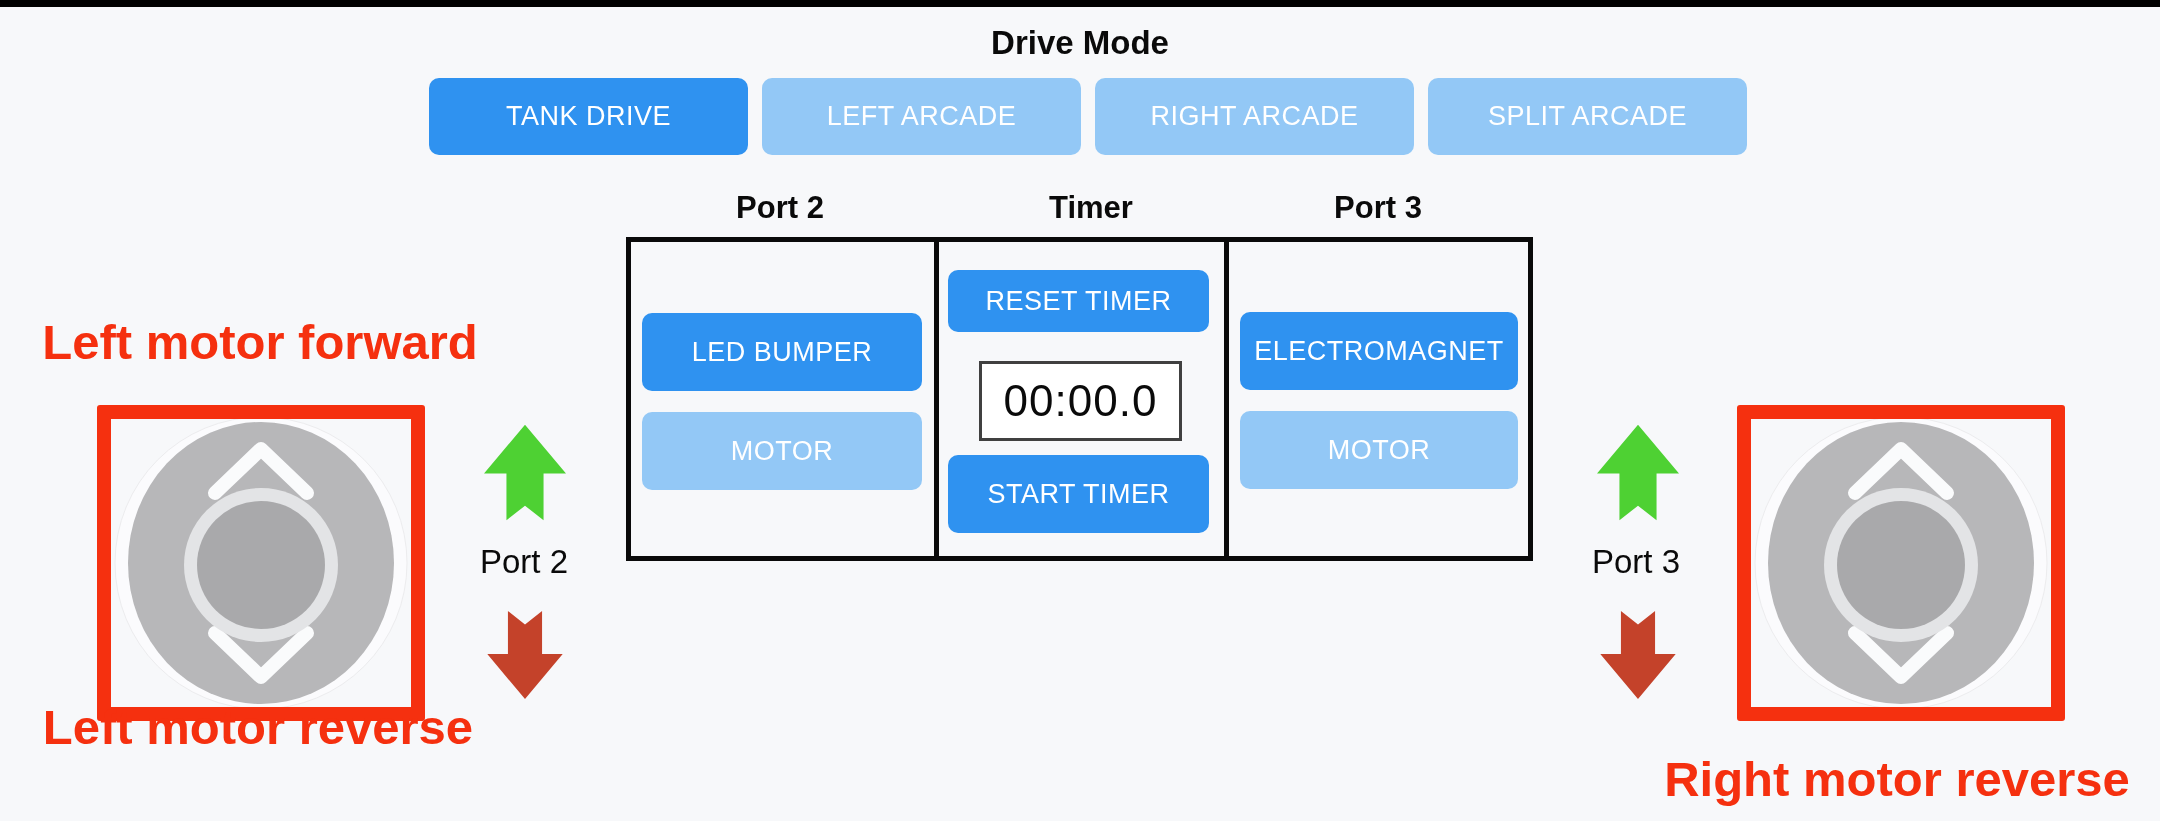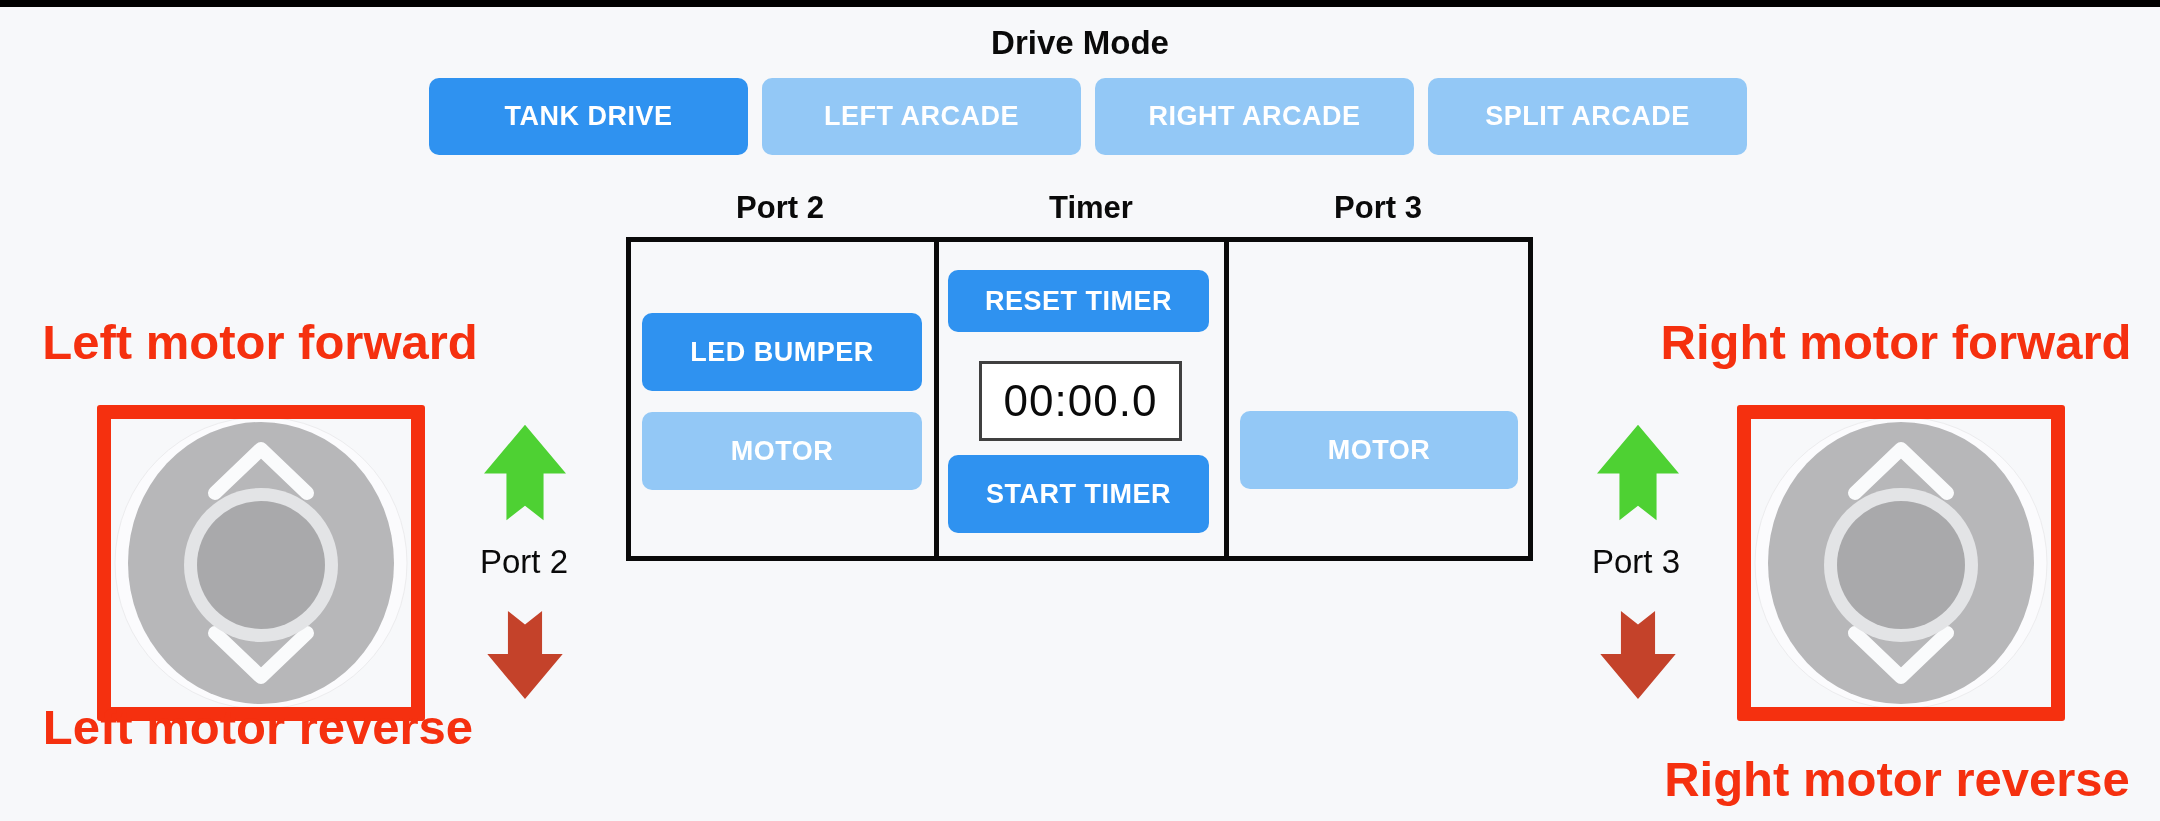--- a/index.html
+++ b/index.html
@@ -11,21 +11,21 @@
   .topbar{position:absolute;left:0;top:0;width:2160px;height:7px;background:var(--top_bar,#000);}
   .drive-title{
     position:absolute;left:1080px;top:24px;transform:translateX(-50%);
     font-size:33px;font-weight:bold;color:#0a0a0a;white-space:nowrap;
   }
   .drive-row{position:absolute;left:429px;top:78px;display:flex;gap:14px;}
   .btn{
     border:none;border-radius:10px;color:#ffffff;
     font-family:"Liberation Sans","DejaVu Sans",sans-serif;
     font-size:27px;display:flex;align-items:center;justify-content:center;
-    cursor:pointer;padding:0;letter-spacing:0.5px;font-weight:bold;
+    cursor:pointer;padding:0;letter-spacing:0.5px;
   }
   .drive-row .btn{width:319px;height:77px;}
   .btn.on{background:var(--active_blue,#2f92f0);}
   .btn.off{background:var(--inactive_blue,#93c8f6);}
   .sec-header{
     position:absolute;top:190px;transform:translateX(-50%);
     font-size:31px;font-weight:bold;color:#0a0a0a;white-space:nowrap;
   }
   .panel{
     position:absolute;left:626px;top:237px;width:907px;height:324px;
@@ -78,20 +78,21 @@
     <div class="divider" style="left:303px;"></div>
     <div class="divider" style="left:593px;"></div>
 
     <button class="btn on" style="left:11px;top:71px;width:280px;height:78px;">LED BUMPER</button>
     <button class="btn off" style="left:11px;top:170px;width:280px;height:78px;">MOTOR</button>
 
     <button class="btn on" style="left:317px;top:28px;width:261px;height:62px;">RESET TIMER</button>
     <div class="timer-display">00:00.0</div>
     <button class="btn on" style="left:317px;top:213px;width:261px;height:78px;">START TIMER</button>
 
+    <button class="btn on" style="left:609px;top:70px;width:278px;height:78px;">ELECTROMAGNET</button>
     <button class="btn off" style="left:609px;top:169px;width:278px;height:78px;">MOTOR</button>
   </div>
 
   <div class="annotation" style="left:260px;top:314px;">Left motor forward</div>
 
   <div class="joy-outline" style="left:97px;top:405px;">
     <svg class="joystick" viewBox="0 0 300 288">
       <circle cx="150" cy="144" r="146" fill="#fbfbfd" stroke="#ececee" stroke-width="1"></circle>
       <ellipse cx="150" cy="144" rx="133" ry="141" fill="#b7b7b9"></ellipse>
       <polyline points="104,74 150,30 196,74" fill="none" stroke="#fafbfc" stroke-width="14" stroke-linecap="round" stroke-linejoin="round"></polyline>
@@ -104,21 +105,20 @@
   <svg class="arrow" style="left:484px;top:424px;height:97px;" viewBox="0 0 84 98">
     <polygon points="42,0 84,50 61,50 61,98 42,83 23,98 23,50 0,50" fill="#4ed133"></polygon>
   </svg>
   <div class="port-side-label" style="left:524px;top:543px;">Port 2</div>
   <svg class="arrow" style="left:484px;top:611px;height:88px;" viewBox="0 0 84 98">
     <polygon points="42,98 0,48 23,48 23,0 42,15 61,0 61,48 84,48" fill="#c4422a"></polygon>
   </svg>
 
   <div class="annotation" style="left:258px;top:699px;">Left motor reverse</div>
 
-  <div class="annotation" style="left:1896px;top:314px;">Right motor forward</div>
 
   <svg class="arrow" style="left:1597px;top:424px;height:97px;" viewBox="0 0 84 98">
     <polygon points="42,0 84,50 61,50 61,98 42,83 23,98 23,50 0,50" fill="#4ed133"></polygon>
   </svg>
   <div class="port-side-label" style="left:1636px;top:543px;">Port 3</div>
   <svg class="arrow" style="left:1597px;top:611px;height:88px;" viewBox="0 0 84 98">
     <polygon points="42,98 0,48 23,48 23,0 42,15 61,0 61,48 84,48" fill="#c4422a"></polygon>
   </svg>
 
   <div class="joy-outline" style="left:1737px;top:405px;">

